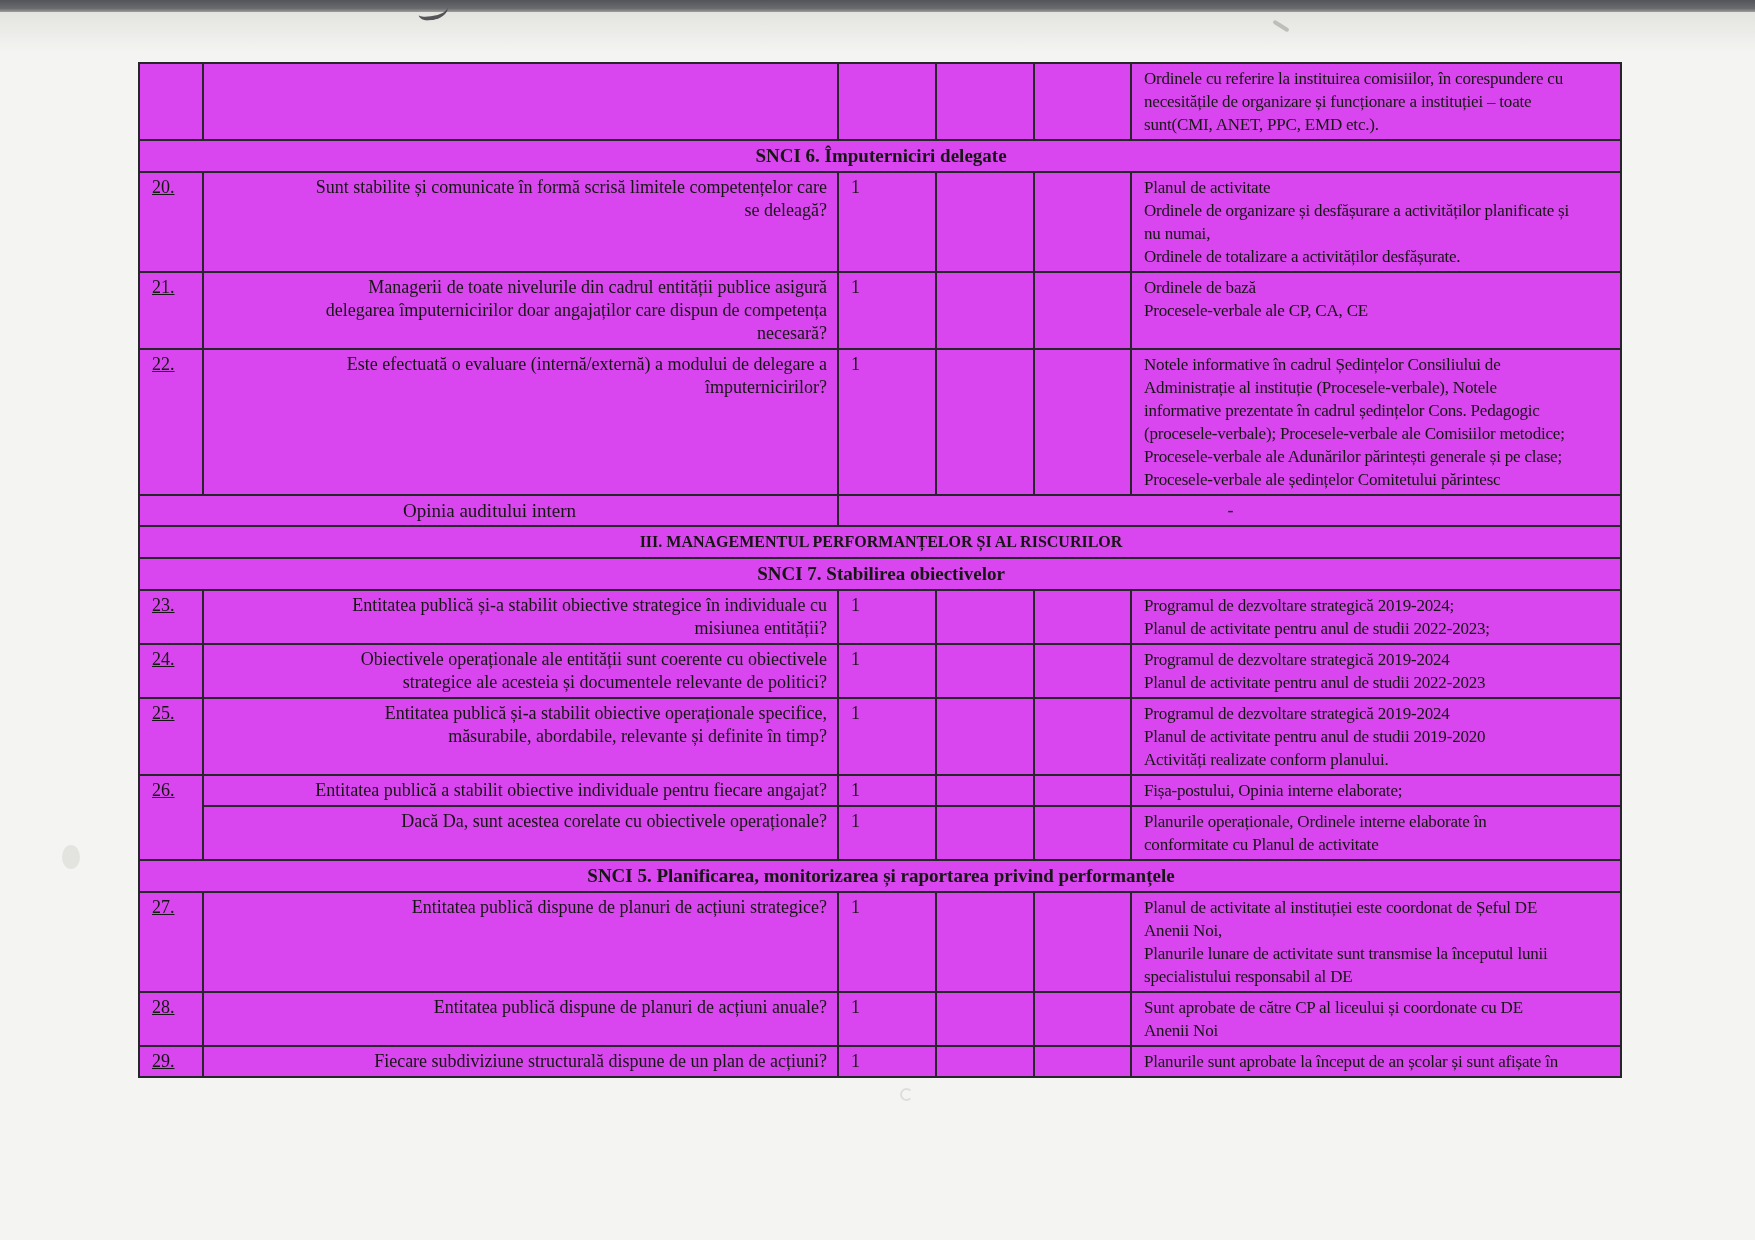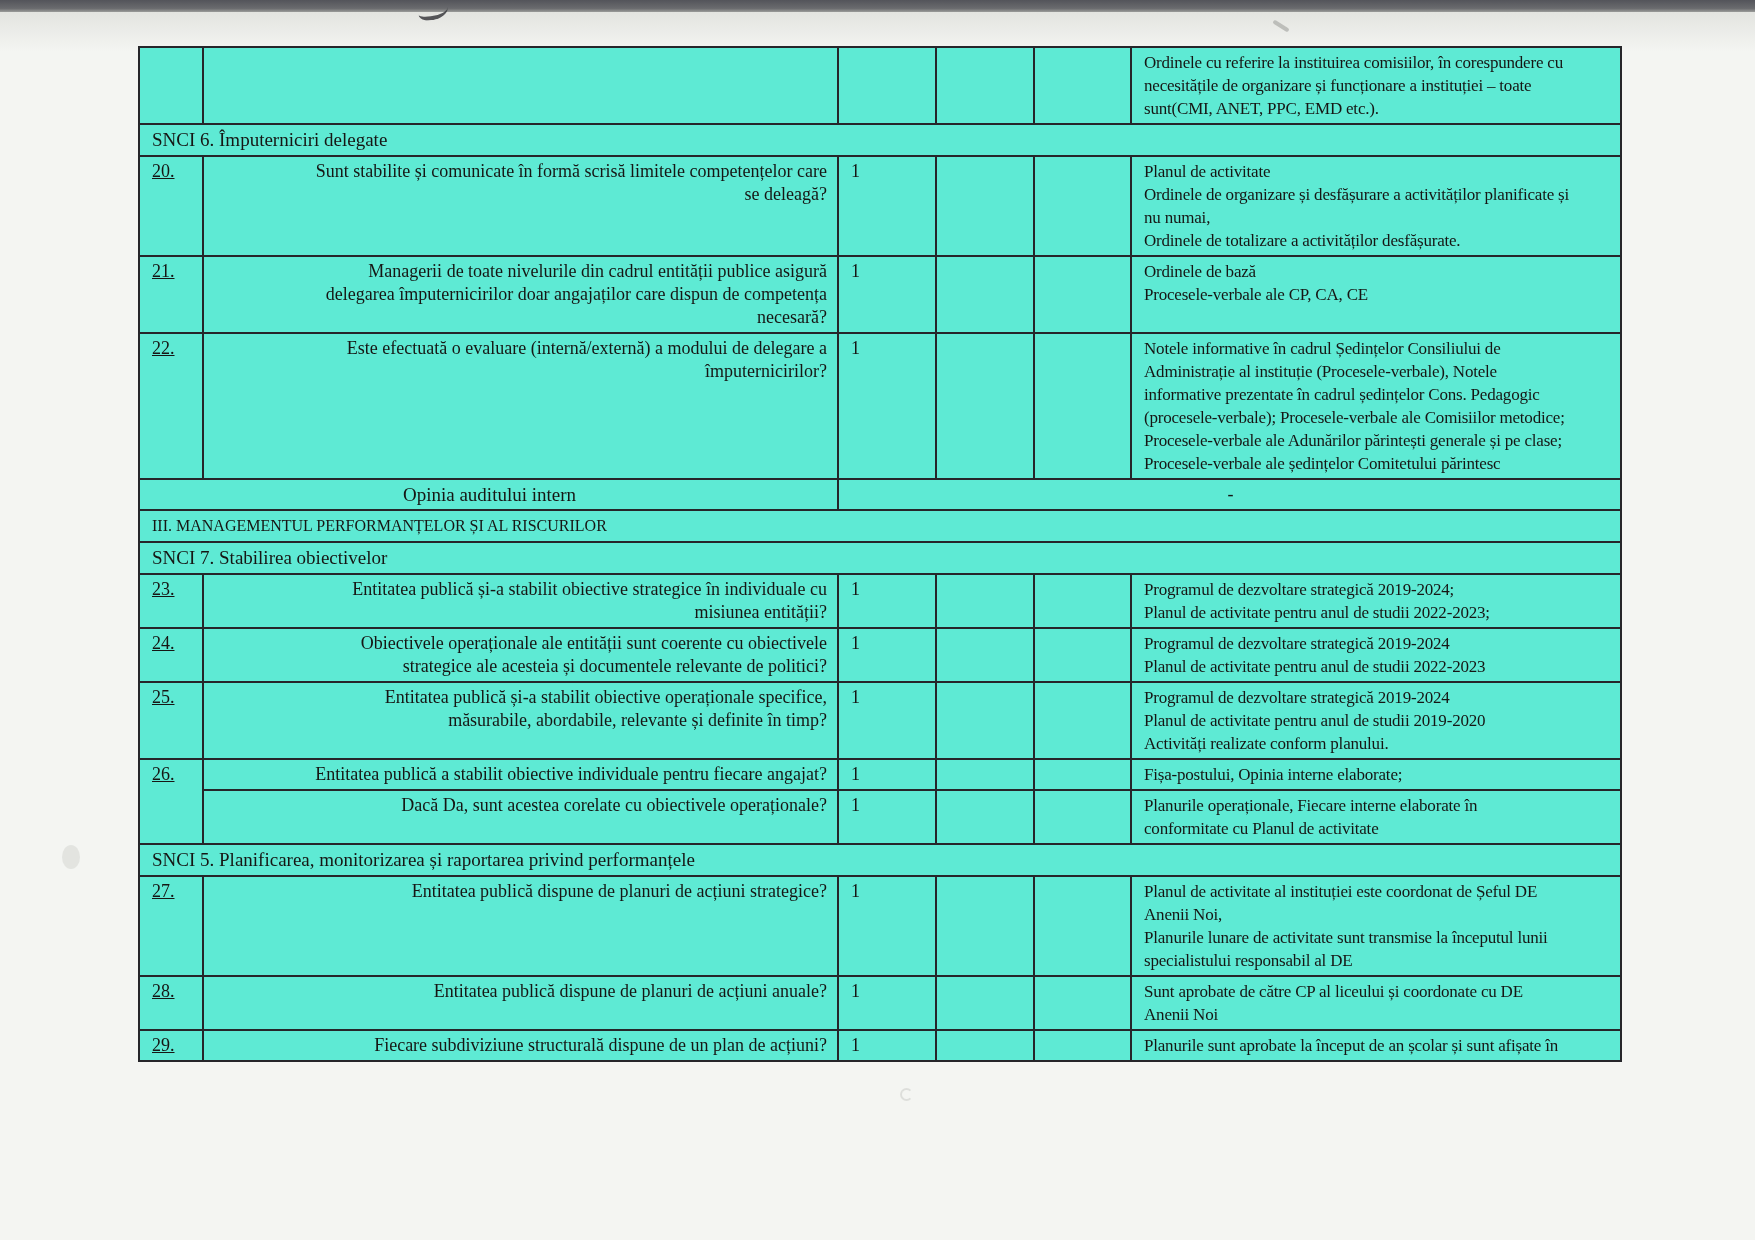--- a/index.html
+++ b/index.html
@@ -31,25 +31,25 @@
   .smudge-left{
     position:absolute;left:62px;top:845px;width:18px;height:24px;
     background:#dcddd9;border-radius:50%;opacity:.7;
   }
   .smudge-bottom{
     position:absolute;left:900px;top:1088px;width:9px;height:9px;
     border:2px solid #cfd0cc;border-right-color:transparent;border-radius:50%;opacity:.6;
   }
 
   table.audit{
-    position:absolute;left:138px;top:46px;
+    position:absolute;left:138px;top:62px;
     width:1482px;
     border-collapse:collapse;
     table-layout:fixed;
-    background:#5eead4;
+    background:#d946ef;
     color:#161614;
   }
   table.audit td{
     border:2px solid #26262a;
     vertical-align:top;
     padding:3px 10px 3px 12px;
   }
   td.num{
     font-size:18px;line-height:23px;white-space:pre-line;text-decoration:underline;
   }
@@ -58,21 +58,21 @@
   }
   td.score{
     font-size:18px;line-height:23px;
   }
   td.empty-col{}
   td.ev{
     font-size:17px;line-height:23px;white-space:pre-line;
     letter-spacing:-0.2px;padding-left:11px;
   }
   td.hdr{
-    font-weight:normal;font-size:19px;line-height:24px;
+    text-align:center;font-weight:bold;font-size:19px;line-height:24px;
     padding:5px 6px 4px 6px;
   }
   td.hdr.major{font-size:16px;}
   td.opinion-label{
     text-align:center;font-weight:normal;font-size:19px;line-height:23px;
     padding-top:17px;padding-bottom:16px;
   }
   td.opinion-value{
     text-align:center;font-size:18px;line-height:23px;
     padding-top:17px;padding-bottom:16px;
@@ -196,21 +196,21 @@
           <td class="score">1</td>
           <td class="empty-col"></td>
           <td class="empty-col"></td>
           <td class="ev">Fișa-postului, Opinia interne elaborate;</td>
         </tr>
         <tr>
           <td class="q">Dacă Da, sunt acestea corelate cu obiectivele operaționale?</td>
           <td class="score">1</td>
           <td class="empty-col"></td>
           <td class="empty-col"></td>
-          <td class="ev">Planurile operaționale, Fiecare interne elaborate în
+          <td class="ev">Planurile operaționale, Ordinele interne elaborate în
 conformitate cu Planul de activitate</td>
         </tr>
         <tr>
           <td class="hdr" colspan="6">SNCI 5. Planificarea, monitorizarea și raportarea privind performanțele</td>
         </tr>
         <tr>
           <td class="num">27.</td>
           <td class="q">Entitatea publică dispune de planuri de acțiuni strategice?</td>
           <td class="score">1</td>
           <td class="empty-col"></td>

